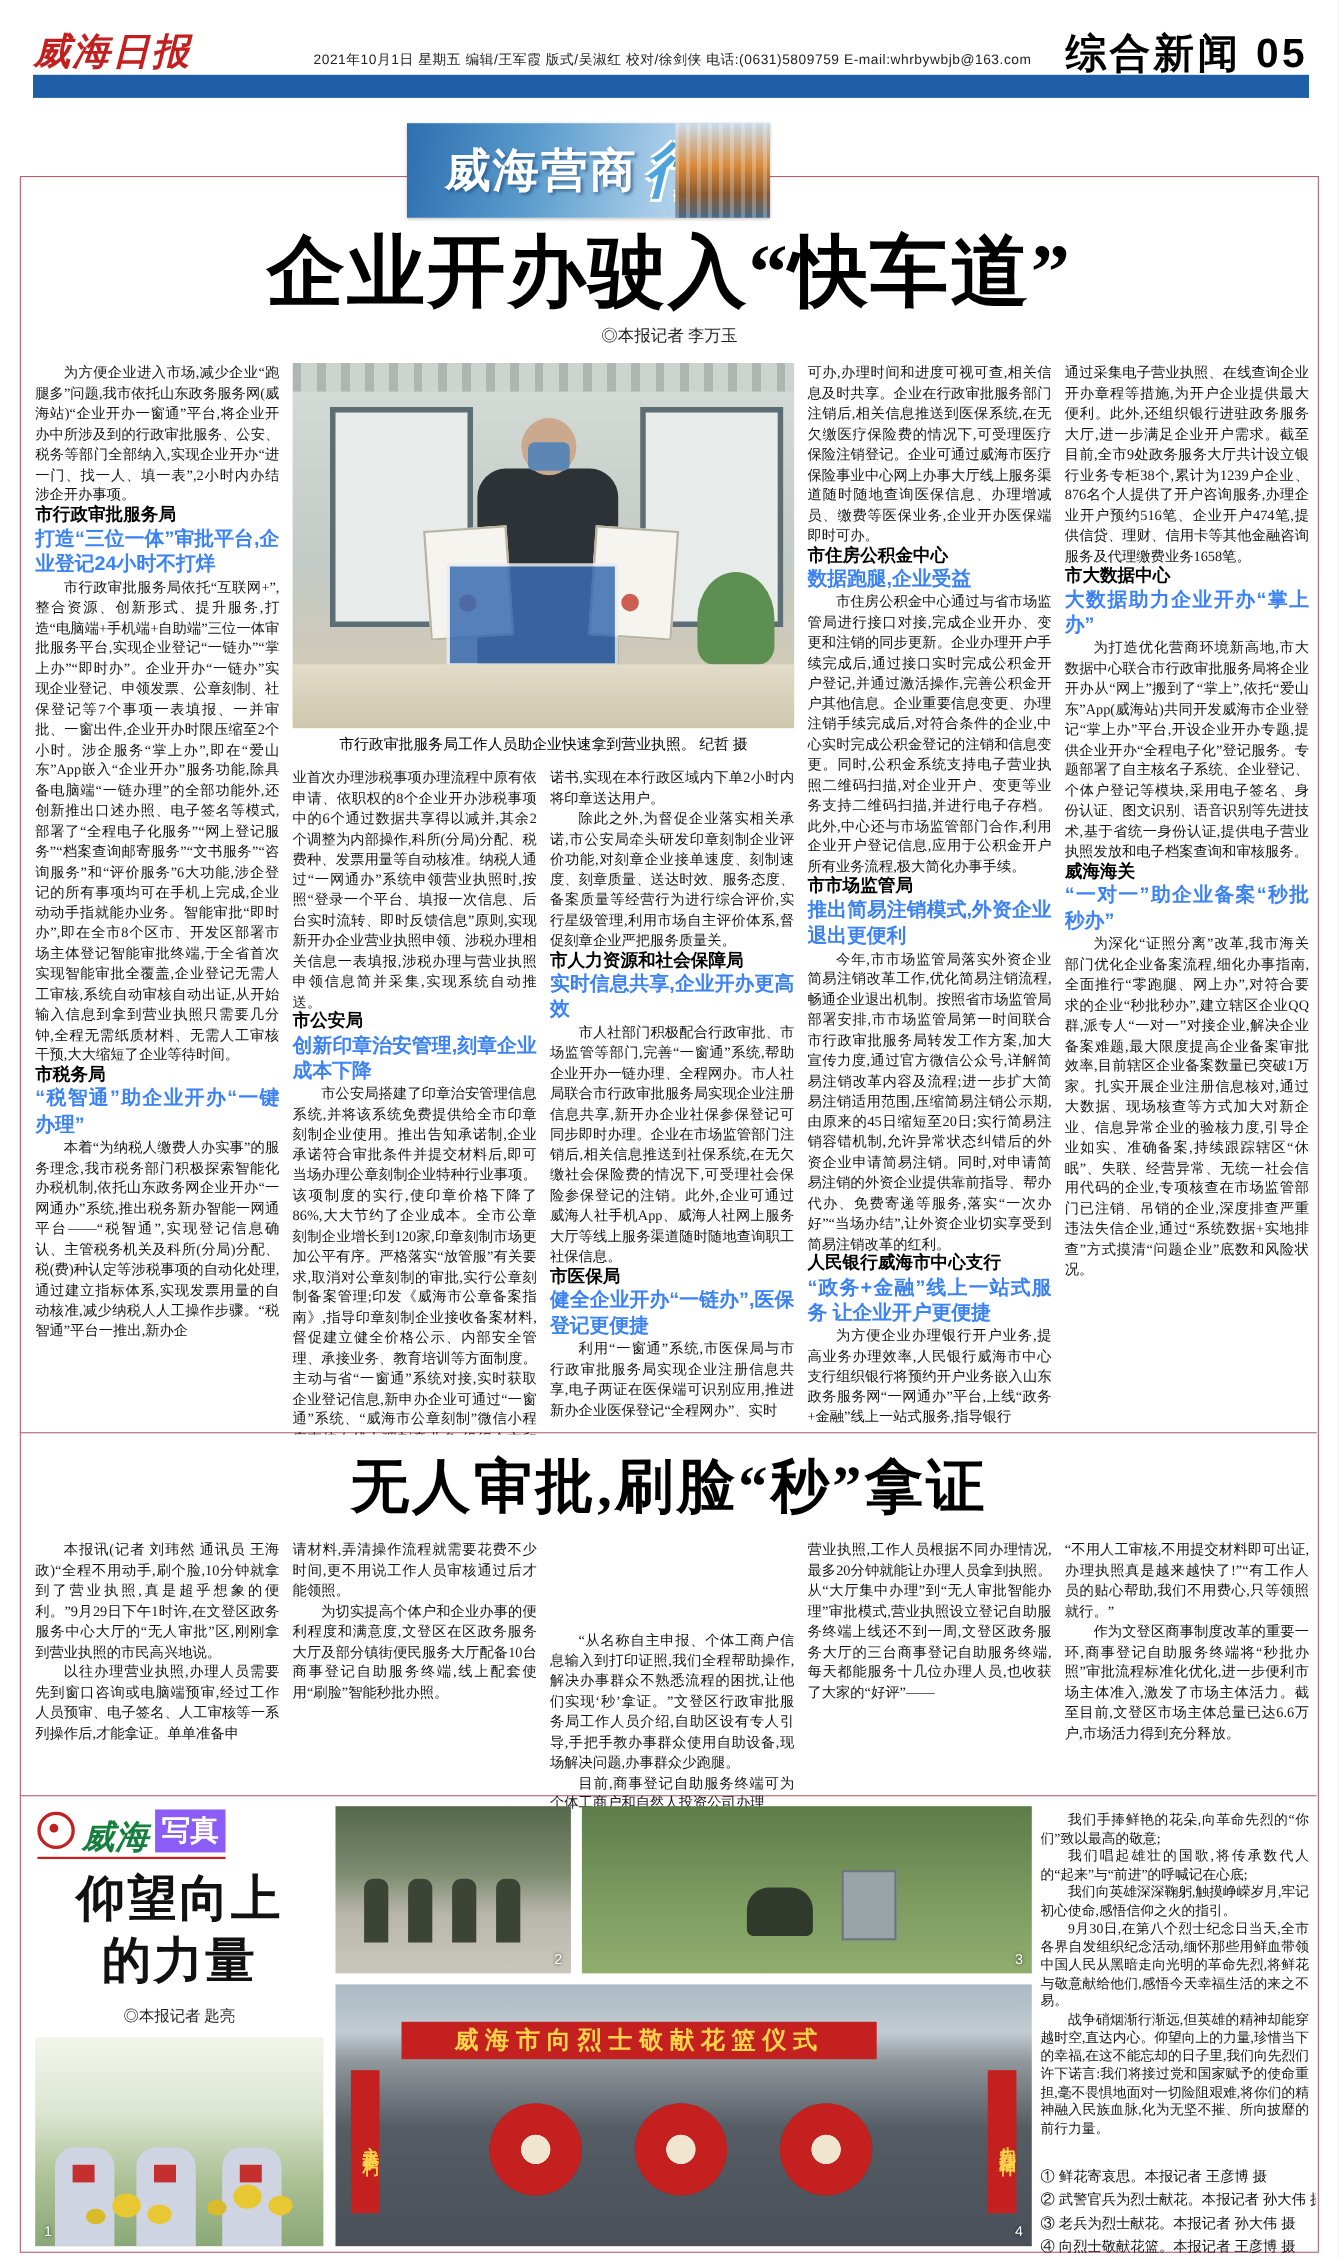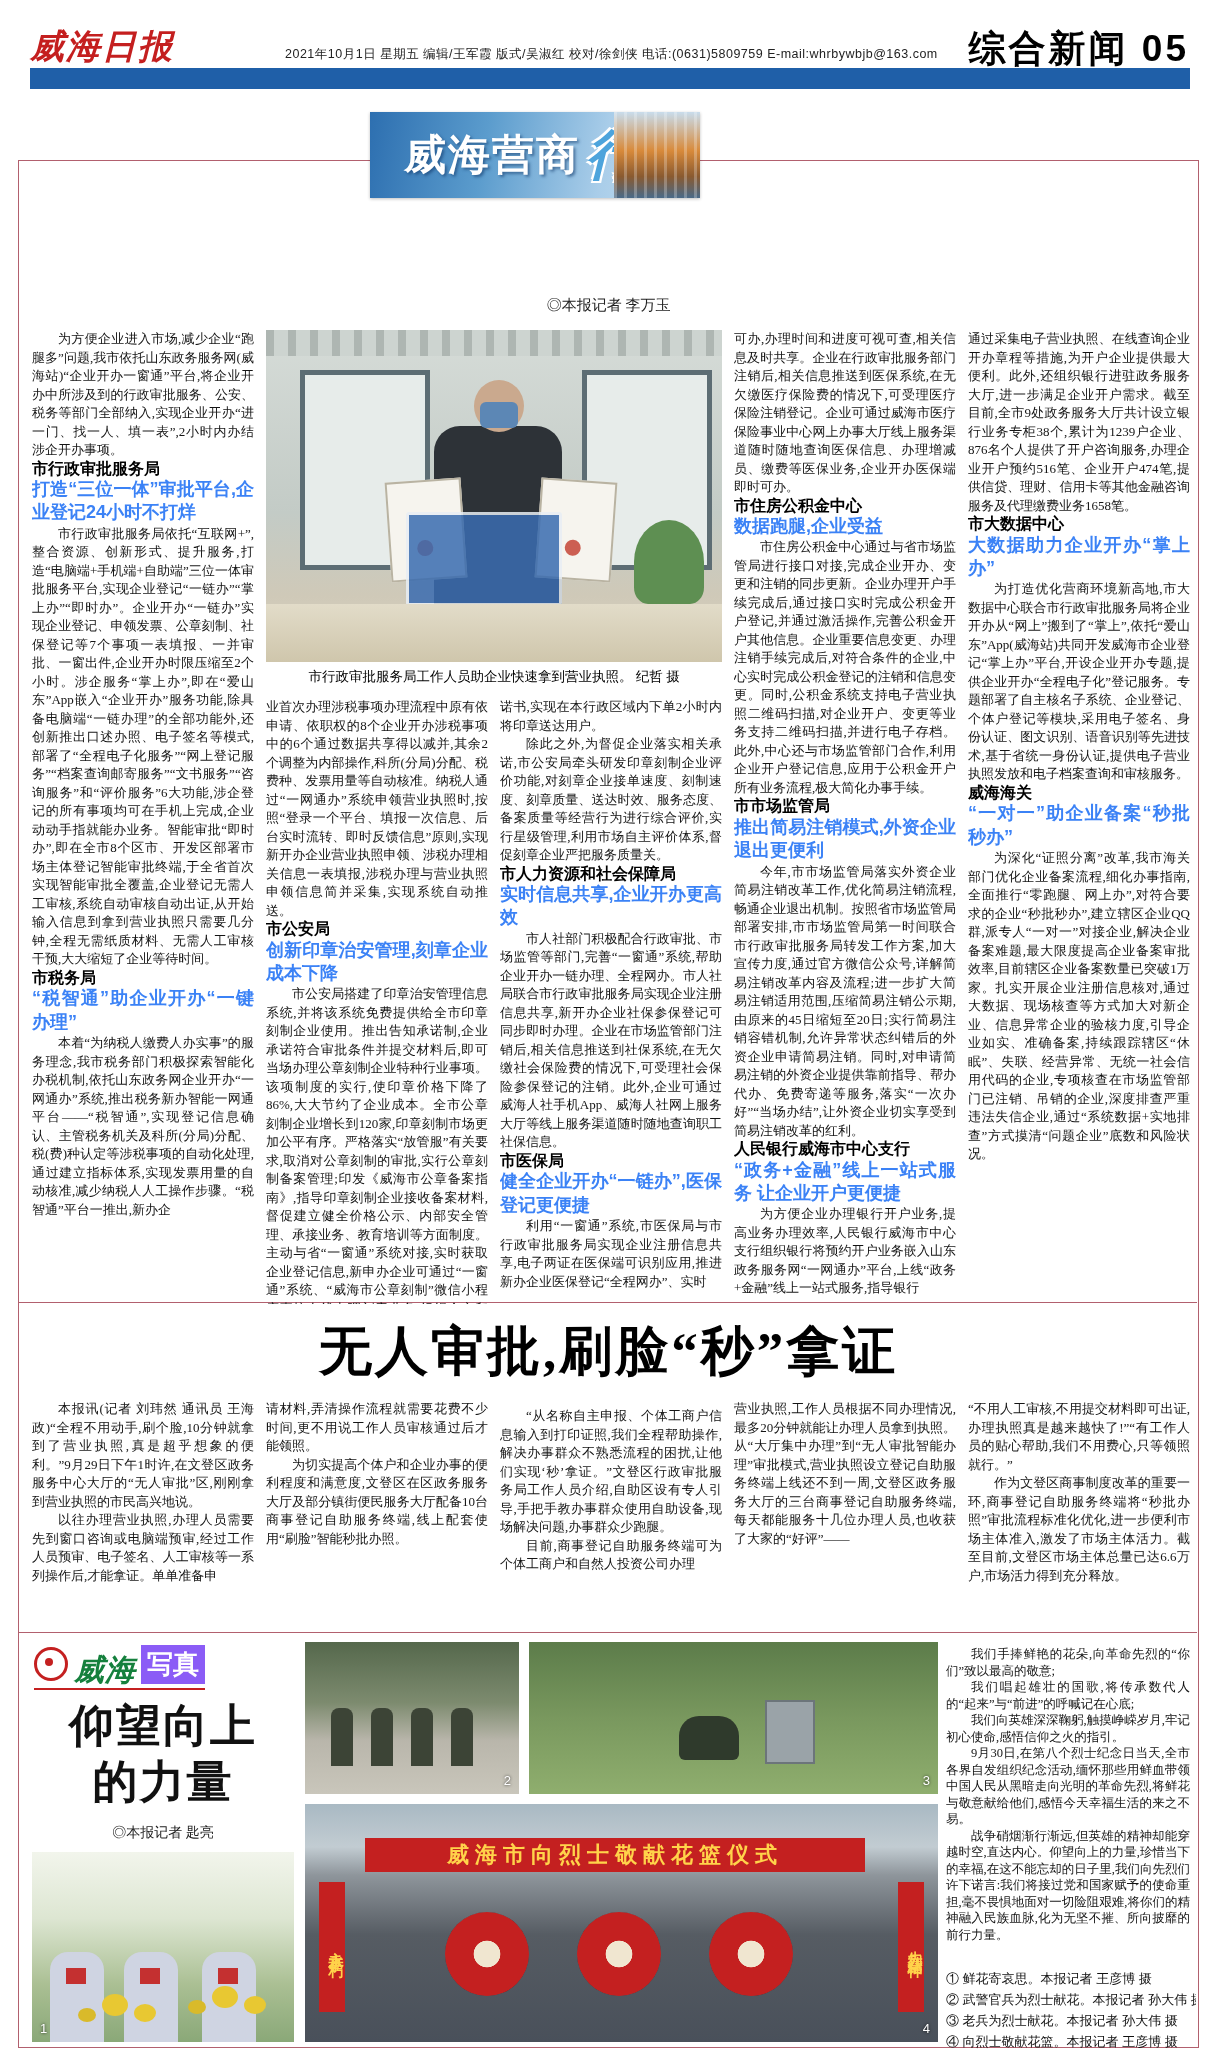--- a/index.html
+++ b/index.html
@@ -92,21 +92,21 @@
       background:linear-gradient(180deg,#55684c 0%,#7d8b6f 40%,#b9b6ab 65%,#c9c6bb 100%);}
   .ph-soldiers .sol{position:absolute;width:22px;height:58px;background:#3c4436;border-radius:8px 8px 0 0;bottom:28px;}
   .ph-grave{left:529px;top:1642px;width:409px;height:152px;
       background:linear-gradient(180deg,#5c7c4a 0%,#79985e 50%,#8fae6e 100%);}
   .ph-grave .kneel{position:absolute;left:150px;bottom:34px;width:60px;height:44px;background:#2f3a2c;
       border-radius:20px 20px 6px 6px;}
   .ph-grave .stone{position:absolute;left:236px;bottom:30px;width:46px;height:60px;background:#9aa3a8;
       border:2px solid #6c757a;}
   .ph-ceremony{left:305px;top:1804px;width:633px;height:238px;
       background:linear-gradient(180deg,#a9b9c3 0%,#c2ccd2 18%,#8e959b 30%,#565c63 55%,#49505a 100%);}
-  .ph-ceremony .banner-red{position:absolute;left:60px;top:34px;width:500px;height:34px;background:#c42020;
+  .ph-ceremony .banner-red{position:absolute;left:60px;top:34px;width:432px;height:34px;background:#c42020;
       color:#ffd34a;font-family:"Liberation Sans",sans-serif;font-weight:bold;font-size:22px;
       letter-spacing:6px;text-align:center;line-height:34px;}
   .ph-ceremony .wreath{position:absolute;top:108px;width:84px;height:84px;border-radius:50%;
       background:radial-gradient(circle,#f0e6d0 0 22%,#c42020 23% 70%,#8e1616 71% 100%);}
   .ph-ceremony .vbanner{position:absolute;top:78px;width:26px;height:130px;background:#c42020;
       color:#ffd34a;font-family:"Liberation Sans",sans-serif;font-weight:bold;font-size:15px;
       writing-mode:vertical-rl;text-align:center;letter-spacing:4px;}
   .pe-text{position:absolute;left:946px;top:1646px;width:244px;height:316px;overflow:hidden;
            font-size:12.5px;line-height:16.5px;text-align:justify;color:#141414;}
   .pe-text p{margin:0;text-indent:2em;}
@@ -127,20 +127,21 @@
   <div class="frame"></div>
   <div class="hrule" style="top:1302px"></div>
   <div class="hrule" style="top:1632px"></div>
 
   <div class="banner">
     <span class="banner-title">威海营商</span>
     <span class="banner-script">行</span>
     <span class="banner-industry"></span>
   </div>
 
+  <div class="headline1">企业开办驶入“快车道”</div>
   <div class="byline1">◎本报记者 李万玉</div>
 
   <div class="photo1">
     <div class="ceilingbar"></div>
     <div class="door" style="left:34px"></div>
     <div class="door" style="left:316px"></div>
     <div class="figure-body"></div>
     <div class="figure-head"></div>
     <div class="mask"></div>
     <div class="cert" style="left:122px;top:150px;transform:rotate(-4deg)"></div>
@@ -205,21 +206,21 @@
   <div class="headline2">无人审批,刷脸“秒”拿证</div>
 
   <div class="col" style="left:32px;top:1400px;height:222px">
     <p>本报讯(记者 刘玮然 通讯员 王海政)“全程不用动手,刷个脸,10分钟就拿到了营业执照,真是超乎想象的便利。”9月29日下午1时许,在文登区政务服务中心大厅的“无人审批”区,刚刚拿到营业执照的市民高兴地说。</p>
     <p>以往办理营业执照,办理人员需要先到窗口咨询或电脑端预审,经过工作人员预审、电子签名、人工审核等一系列操作后,才能拿证。单单准备申</p>
   </div>
   <div class="col" style="left:266px;top:1400px;height:222px">
     <p class="cont">请材料,弄清操作流程就需要花费不少时间,更不用说工作人员审核通过后才能领照。</p>
     <p>为切实提高个体户和企业办事的便利程度和满意度,文登区在区政务服务大厅及部分镇街便民服务大厅配备10台商事登记自助服务终端,线上配套使用“刷脸”智能秒批办照。</p>
   </div>
-  <div class="col" style="left:500px;top:1407px;height:222px">
+  <div class="col" style="left:500px;top:1482px;height:222px">
     <p>“从名称自主申报、个体工商户信息输入到打印证照,我们全程帮助操作,解决办事群众不熟悉流程的困扰,让他们实现‘秒’拿证。”文登区行政审批服务局工作人员介绍,自助区设有专人引导,手把手教办事群众使用自助设备,现场解决问题,办事群众少跑腿。</p>
     <p>目前,商事登记自助服务终端可为个体工商户和自然人投资公司办理</p>
   </div>
   <div class="col" style="left:734px;top:1400px;height:222px">
     <p class="cont">营业执照,工作人员根据不同办理情况,最多20分钟就能让办理人员拿到执照。从“大厅集中办理”到“无人审批智能办理”审批模式,营业执照设立登记自助服务终端上线还不到一周,文登区政务服务大厅的三台商事登记自助服务终端,每天都能服务十几位办理人员,也收获了大家的“好评”——</p>
   </div>
   <div class="col" style="left:968px;top:1400px;height:222px">
     <p class="cont">“不用人工审核,不用提交材料即可出证,办理执照真是越来越快了!”“有工作人员的贴心帮助,我们不用费心,只等领照就行。”</p>
     <p>作为文登区商事制度改革的重要一环,商事登记自助服务终端将“秒批办照”审批流程标准化优化,进一步便利市场主体准入,激发了市场主体活力。截至目前,文登区市场主体总量已达6.6万户,市场活力得到充分释放。</p>
   </div>

